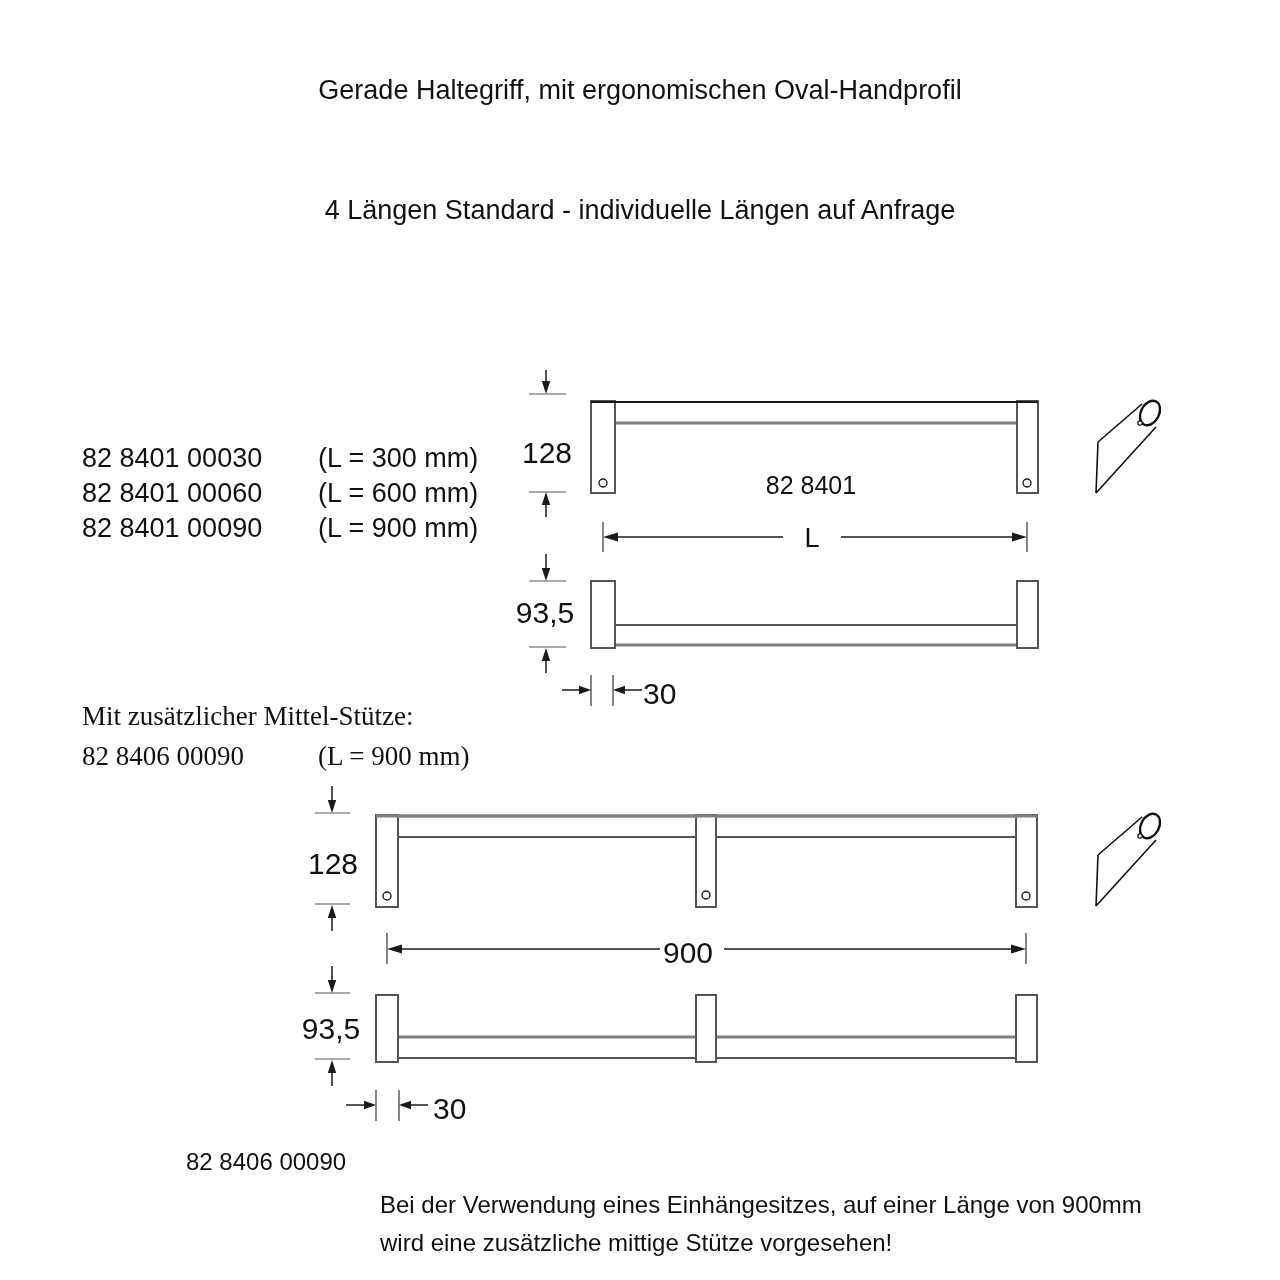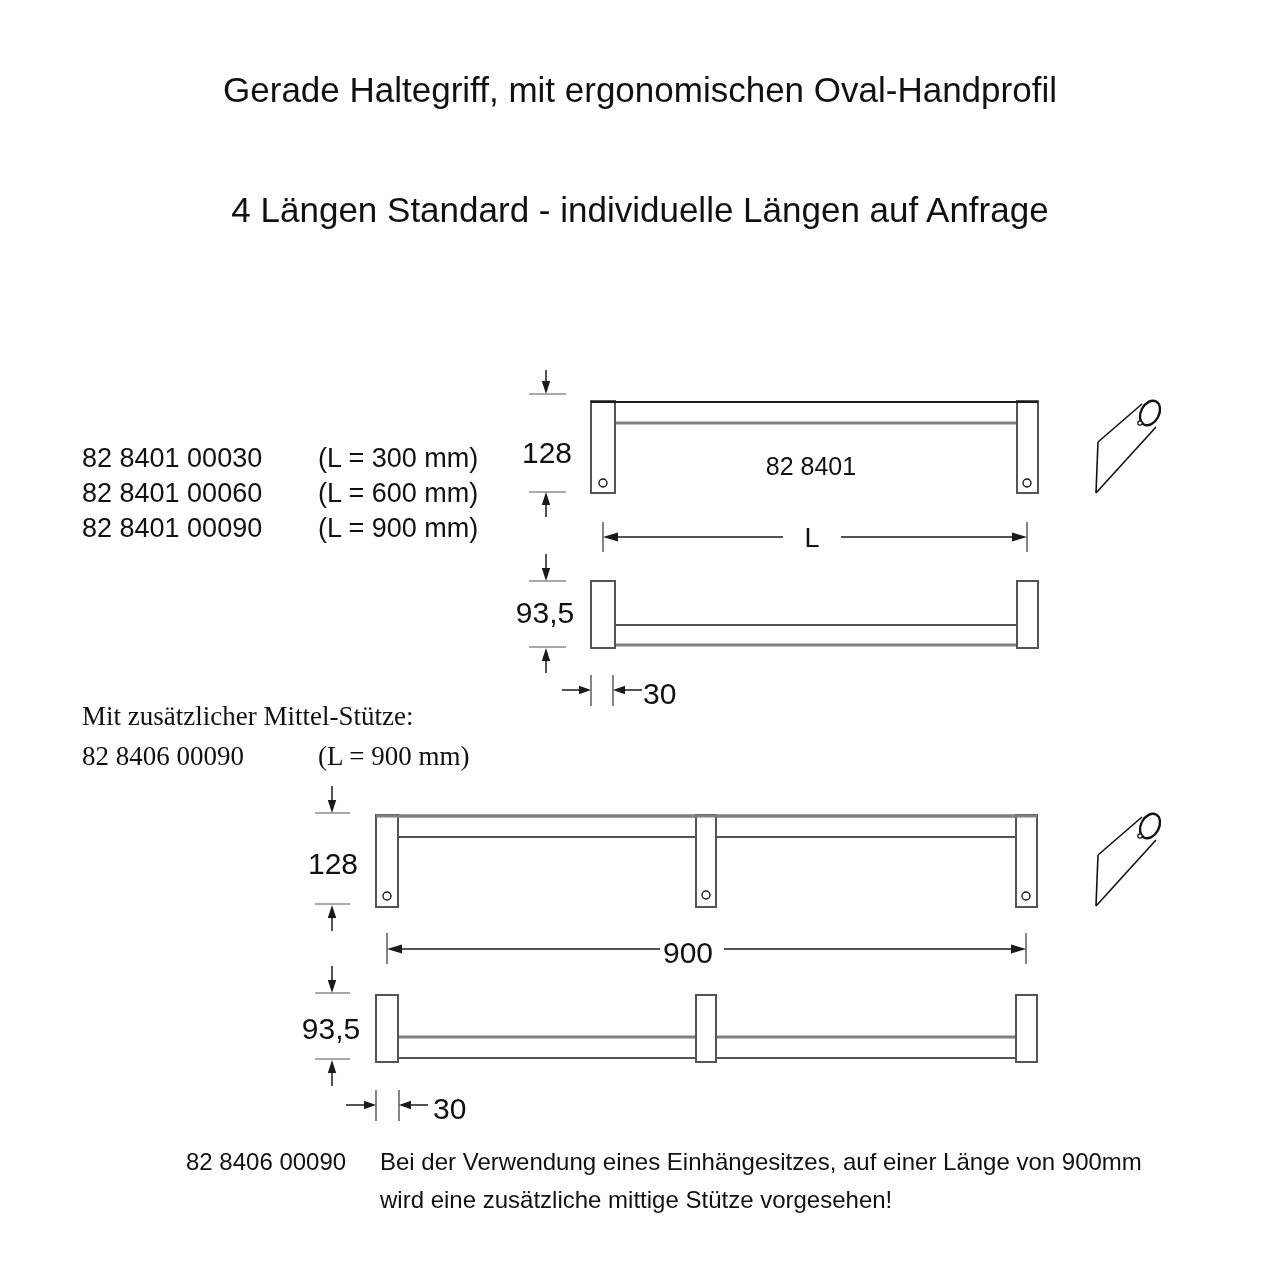--- a/index.html
+++ b/index.html
@@ -2,26 +2,26 @@
 <html><head>
 <meta charset="utf-8">
 <style>
   html,body { margin:0; padding:0; }
   body {
     width:1280px; height:1280px; position:relative; overflow:hidden;
     background:#ffffff; color:#111;
     font-family:"Liberation Sans","DejaVu Sans",sans-serif;
   }
   .abs { position:absolute; }
-  .title { left:0; width:1280px; text-align:center; font-size:35px; line-height:32px; white-space:nowrap; }
+  .title { left:0; width:1280px; text-align:center; font-size:27px; line-height:32px; white-space:nowrap; }
   .plist { font-size:27px; line-height:35px; }
   .prow { display:flex; white-space:nowrap;gap:24px; }
   .pcode { width:212px; }
   .dim { font-size:30px; text-align:center; white-space:nowrap; }
-  .model { font-size:25px; text-align:center; white-space:nowrap; }
+  .model { font-size:25px; text-align:center; white-space:nowrap;margin-top:19px; }
   .note { font-size:24px; line-height:38px; white-space:nowrap; }
   svg { display:block; }
 </style>
 </head>
 <body>
 
 <div class="abs title" style="top:74px;">Gerade Haltegriff, mit ergonomischen Oval-Handprofil</div>
 <div class="abs title" style="top:146px;margin-top:48px;">4 Längen Standard - individuelle Längen auf Anfrage</div>
 
 <div class="abs plist" style="left:82px; top:441px;">
@@ -183,16 +183,16 @@
 <div class="abs dim" style="left:790px; top:523px; width:44px; font-size:27px;">L</div>
 <div class="abs dim" style="left:505px; top:596px; width:80px;">93,5</div>
 <div class="abs dim" style="left:643px; top:677px;">30</div>
 
 <div class="abs dim" style="left:293px; top:847px; width:80px;">128</div>
 <div class="abs dim" style="left:648px; top:936px; width:80px;">900</div>
 <div class="abs dim" style="left:291px; top:1012px; width:80px;">93,5</div>
 <div class="abs dim" style="left:433px; top:1092px;">30</div>
 
 <div class="abs note" style="left:186px; top:1143px;">82 8406 00090</div>
-<div class="abs note" style="left:380px; top:1143px;">
+<div class="abs note" style="left:380px; top:1186px;">
   <div>Bei der Verwendung eines Einhängesitzes, auf einer Länge von 900mm</div>
   <div>wird eine zusätzliche mittige Stütze vorgesehen!</div>
 </div>
 
 </body></html>

